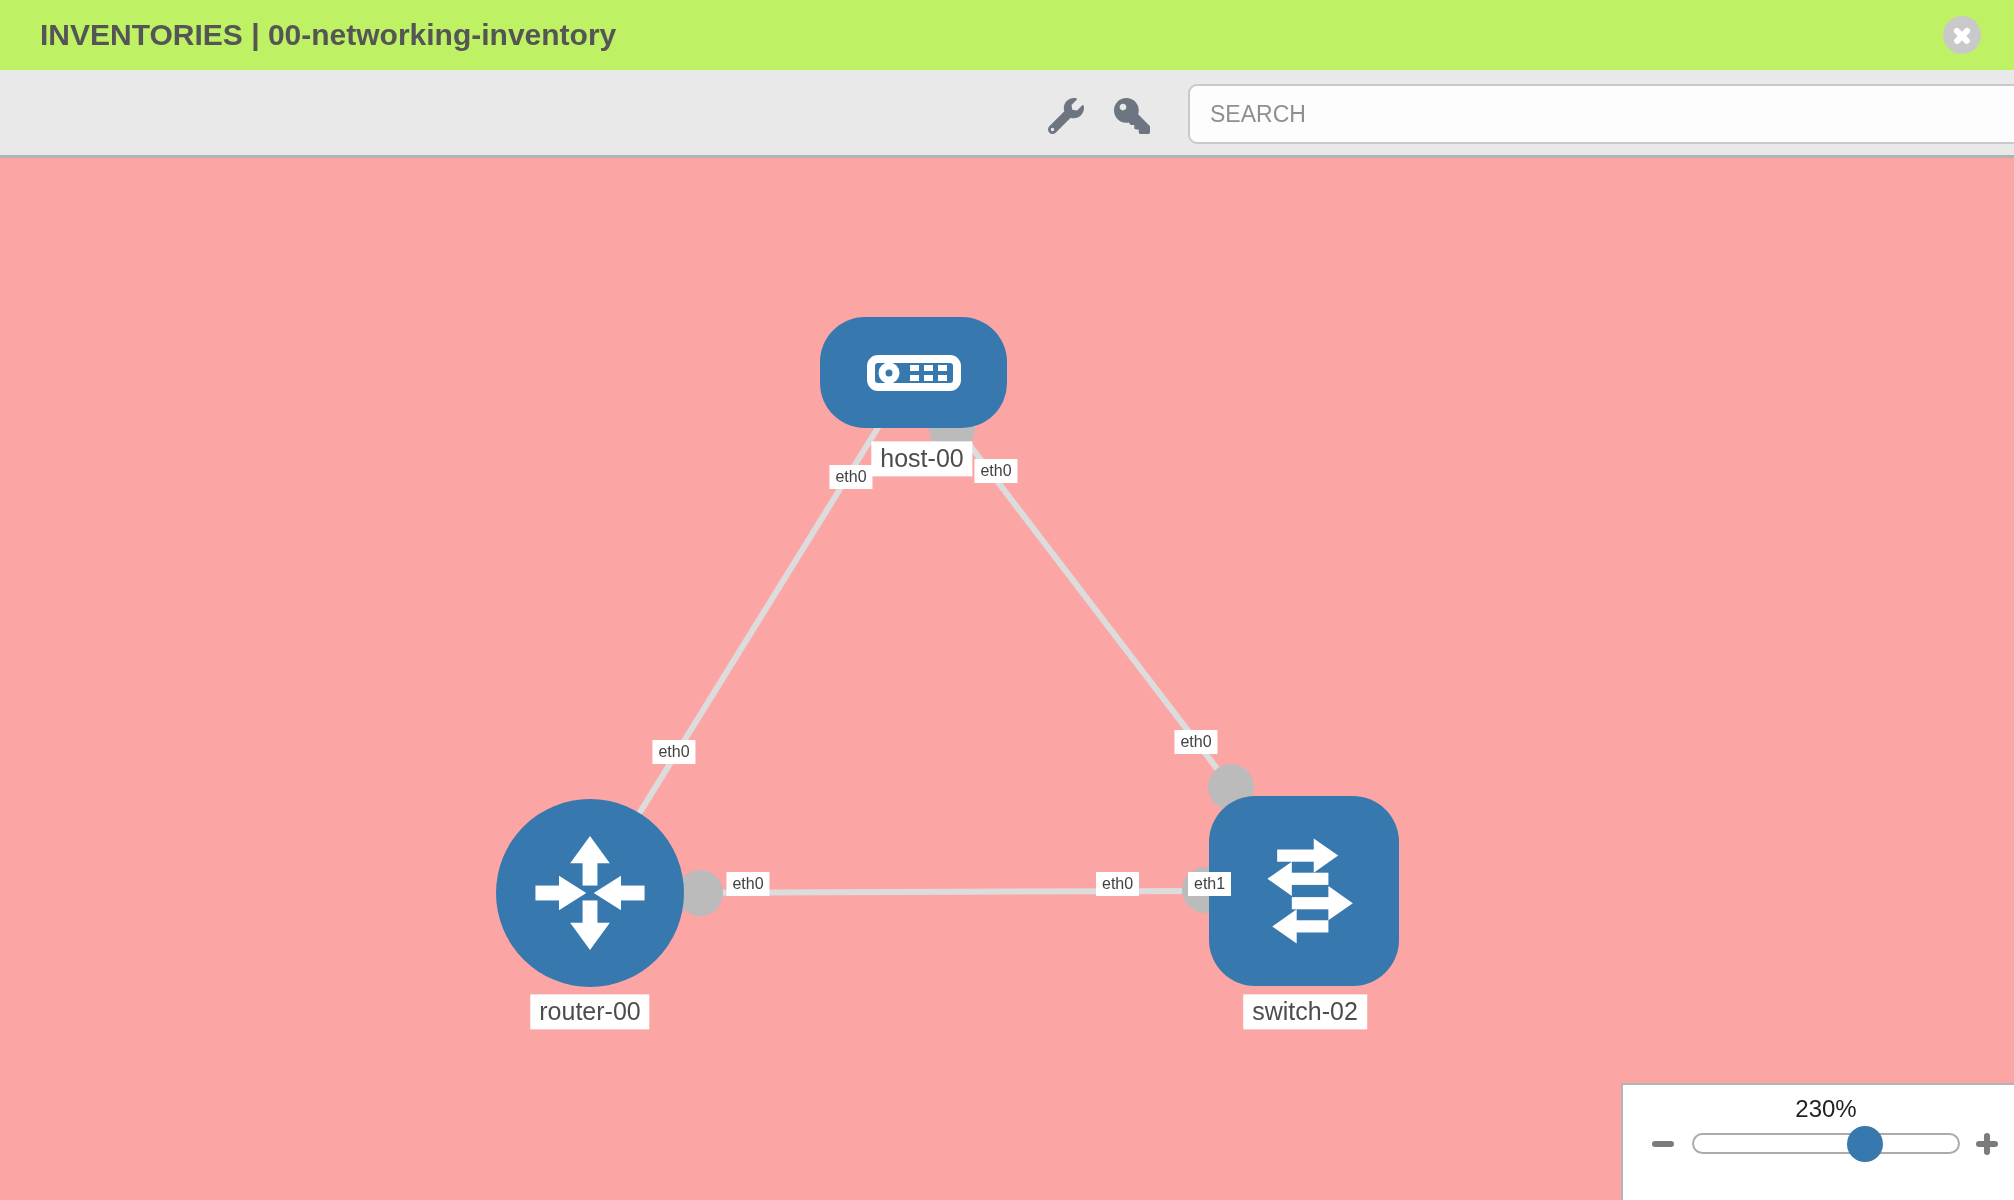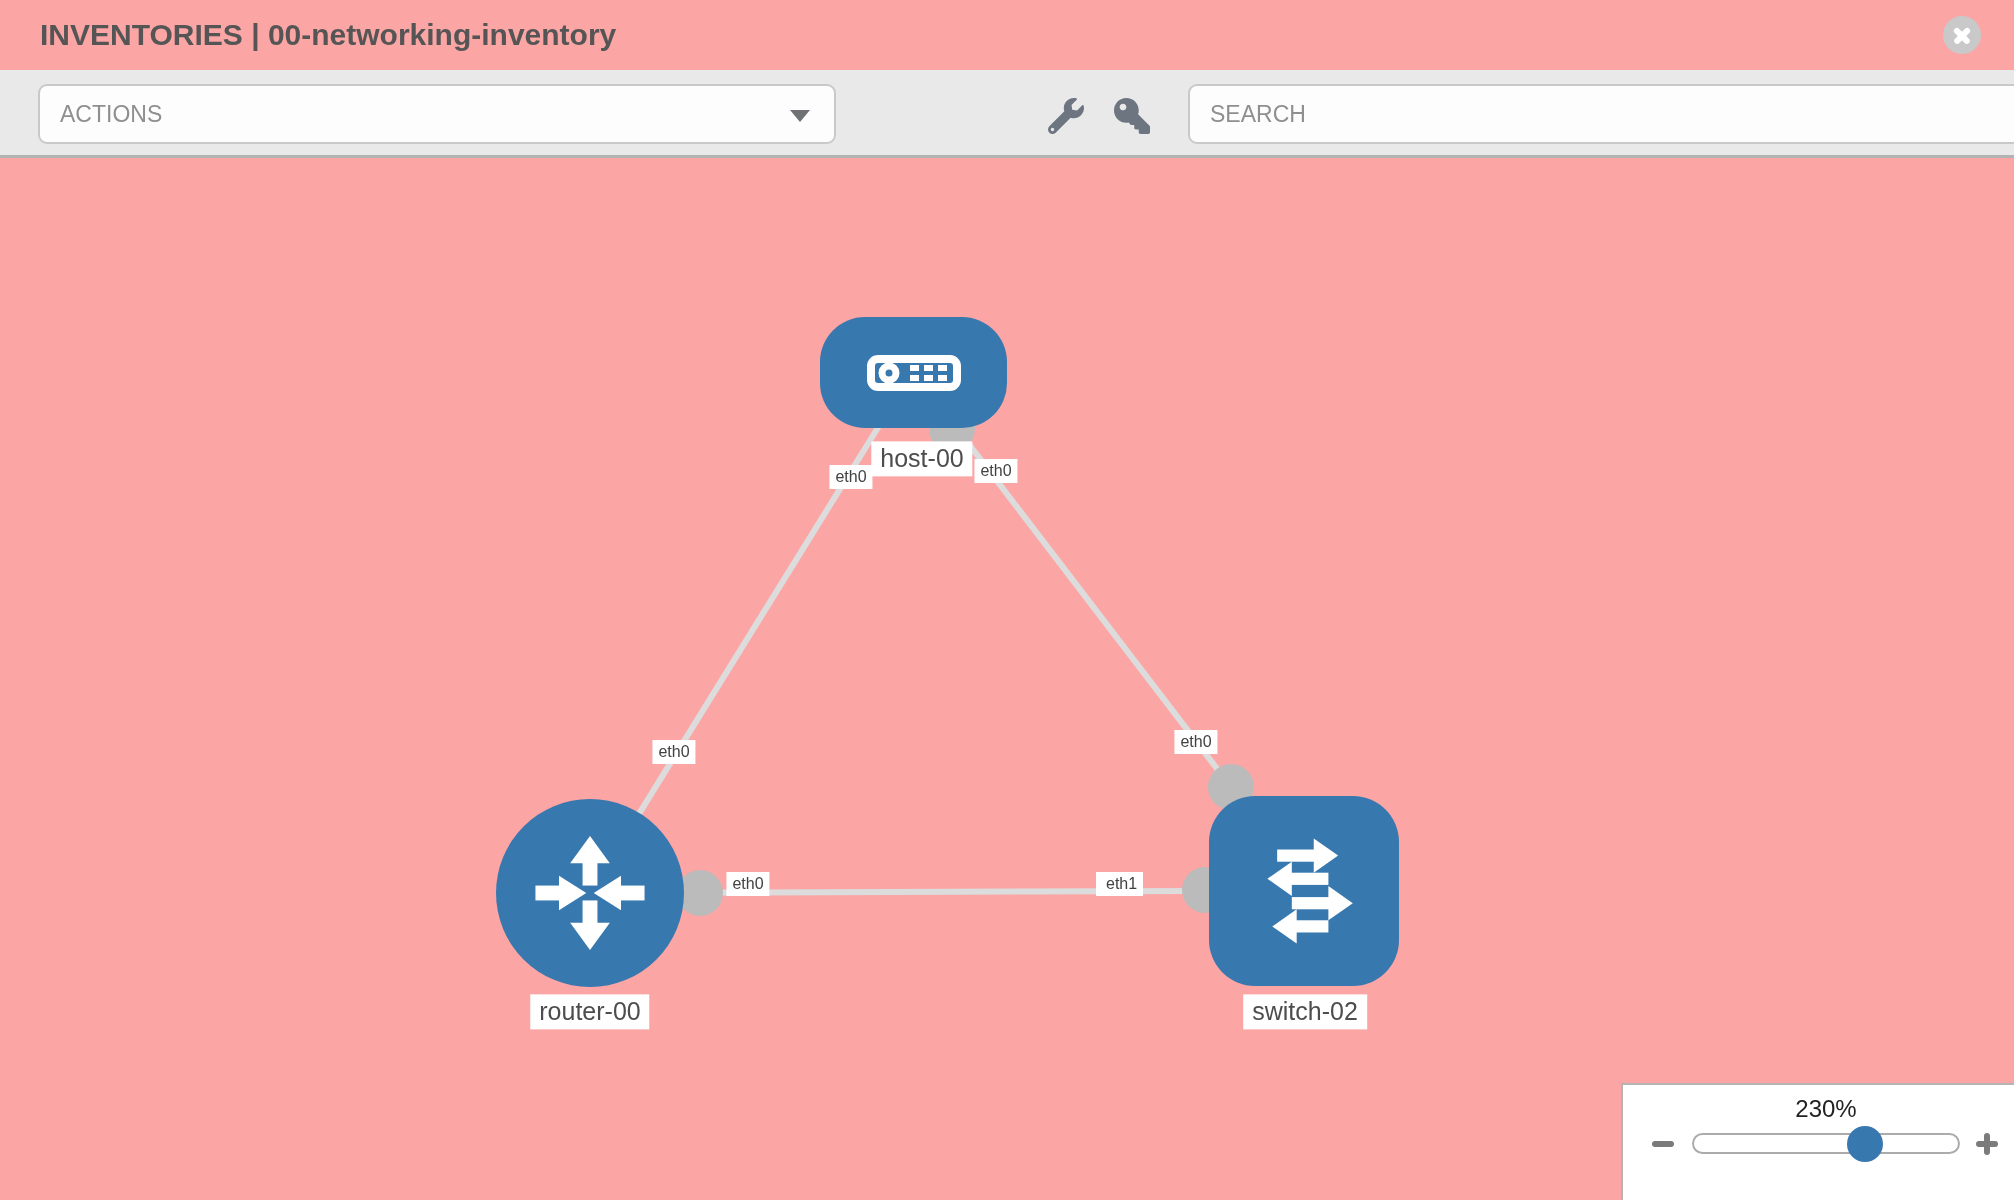--- a/index.html
+++ b/index.html
@@ -1,21 +1,21 @@
 <!DOCTYPE html>
 <html><head>
 <meta charset="utf-8">
 <style>
   html,body{margin:0;padding:0;}
   body{
     width:2014px;height:1200px;overflow:hidden;position:relative;
     font-family:"Liberation Sans",sans-serif;background:#ffffff;
   }
   
-  .hdr{position:absolute;left:0;top:0;width:2014px;height:70px;background:#fca5a5;}
+  .hdr{position:absolute;left:0;top:0;width:2014px;height:70px;background:#bef264;}
   .hdr h1{
     position:absolute;left:40px;top:0;margin:0;line-height:70px;
     font-size:30px;font-weight:700;color:#555555;letter-spacing:0;
   }
   .close-btn{
     position:absolute;right:33px;top:16px;width:38px;height:38px;border:none;padding:0;
     background:#c9c9c9;border-radius:50%;cursor:pointer;
   }
   .close-x{position:absolute;left:0;top:0;width:100%;height:100%;}
   .close-x::before,.close-x::after{
@@ -95,24 +95,20 @@
 <body>
 
 <div class="hdr">
   <h1>INVENTORIES | 00-networking-inventory</h1>
   <button class="close-btn">
     <span class="close-x"></span>
   </button>
 </div>
 
 <div class="toolbar">
-  <div class="select sel-actions">
-    <span class="lbl">ACTIONS</span>
-    <span class="caret"></span>
-  </div>
 
   <span class="tool-ic ic-wrench">
     <svg viewBox="0 0 512 512">
         <path fill="#6d7680" d="M507.73 109.1c-2.24-9.03-13.54-12.09-20.12-5.51l-74.36 74.36-67.88-11.31-11.31-67.88 74.36-74.36c6.62-6.62 3.43-17.9-5.66-20.16-47.38-11.74-99.55.91-136.58 37.93-39.64 39.64-50.55 97.1-34.05 147.2L18.74 402.76c-24.99 24.99-24.99 65.51 0 90.5 24.99 24.99 65.51 24.99 90.5 0l213.21-213.21c50.12 16.71 107.47 5.68 147.37-34.22 37.07-37.07 49.7-89.32 37.91-136.73zM64 472c-13.25 0-24-10.75-24-24 0-13.26 10.75-24 24-24s24 10.74 24 24c0 13.25-10.75 24-24 24z"></path>
       </svg>
   </span>
   <span class="tool-ic ic-key">
     <svg viewBox="0 0 512 512">
         <g transform="scale(-1,1) translate(-512,0)">
           <path fill="#6d7680" d="M512 176.001C512 273.203 433.202 352 336 352c-11.22 0-22.19-1.062-32.827-3.069l-24.012 27.014A23.999 23.999 0 0 1 261.223 384H224v40c0 13.255-10.745 24-24 24h-40v40c0 13.255-10.745 24-24 24H24c-13.255 0-24-10.745-24-24v-78.059c0-6.365 2.529-12.47 7.029-16.971l161.802-161.802C163.108 213.814 160 195.271 160 176 160 78.798 238.797.001 335.999 0 433.488-.001 512 78.511 512 176.001zM336 128c0 26.51 21.49 48 48 48s48-21.49 48-48-21.49-48-48-48-48 21.49-48 48z"></path>
@@ -187,21 +183,21 @@
     </span>
   </div>
 
   <span class="chip node-lbl" style="left:922px;top:301px;z-index:4;">host-00</span>
   <span class="chip" style="left:851px;top:319px;">eth0</span>
   <span class="chip" style="left:996px;top:313px;">eth0</span>
   <span class="chip" style="left:674px;top:594px;">eth0</span>
   <span class="chip" style="left:1196px;top:584px;">eth0</span>
   <span class="chip" style="left:748px;top:726px;">eth0</span>
   <span class="chip edge-anchored" style="left:1096px;top:726px;z-index:3;">eth0</span>
-  <span class="chip edge-anchored" style="left:1100px;top:726px;z-index:4;">eth1</span>
+  <span class="chip edge-anchored" style="left:1188px;top:726px;z-index:4;">eth1</span>
   <span class="chip node-lbl" style="left:590px;top:854px;">router-00</span>
   <span class="chip node-lbl" style="left:1305px;top:854px;">switch-02</span>
 
   <div class="zoom-panel">
     <span class="zoom-val">230%</span>
     <span class="zoom-minus"><span></span></span>
     <span class="zoom-track">
       <span class="zoom-thumb"></span>
     </span>
     <span class="zoom-plus"><span></span></span>

